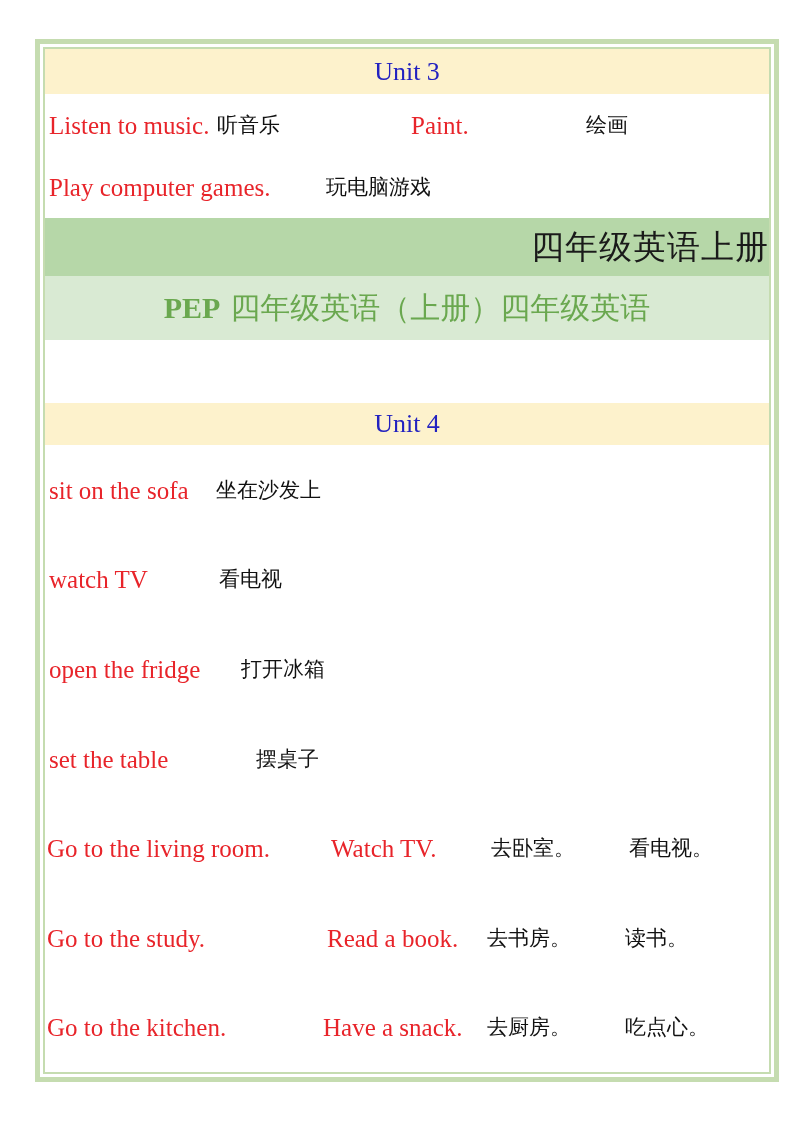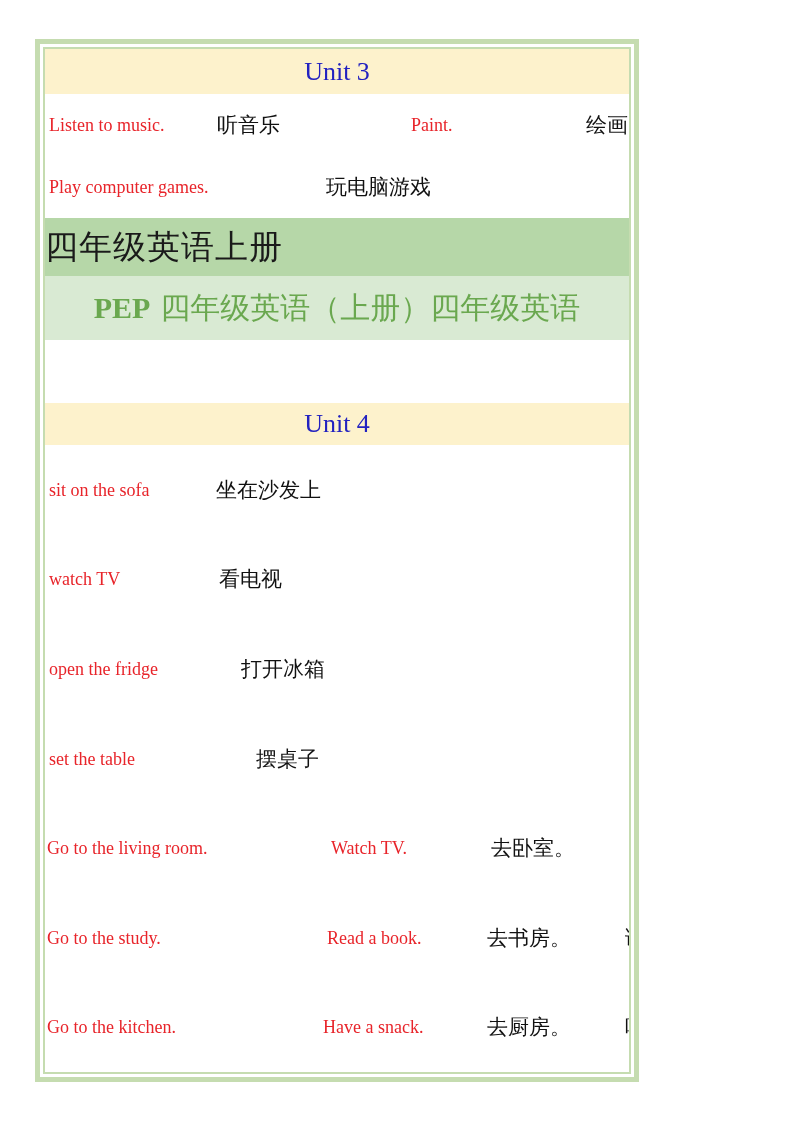--- a/index.html
+++ b/index.html
@@ -13,21 +13,21 @@
     --english-red:#e8242a;
     --chinese-black:#111111;
   }
   html,body{margin:0;padding:0;}
   body{
     width:793px;height:1122px;background:#ffffff;position:relative;
     font-family:"Liberation Serif","DejaVu Serif",serif;
     overflow:hidden;
   }
   .frame{
-    position:absolute;left:35px;top:39px;width:604px;height:1043px;
+    position:absolute;left:35px;top:39px;width:744px;height:1043px;
     box-sizing:border-box;border:5px solid var(--frame-border);
     padding:3px;background:#ffffff;
   }
   .frame-inner{
     box-sizing:border-box;width:100%;height:100%;
     border:2px solid var(--frame-border);
     display:flex;flex-direction:column;overflow:hidden;
   }
   .unit-header{
     background:var(--header-bg);
@@ -41,29 +41,29 @@
     font-family:"Liberation Serif","DejaVu Serif",serif;
   }
   .prow{position:relative;flex:0 0 auto;}
   .u3row{height:62px;}
   .prow span{
     position:absolute;top:50%;transform:translateY(-50%);
     white-space:nowrap;line-height:1;
   }
   .en{
     font-family:"Liberation Serif","DejaVu Serif",serif;
-    font-size:18px;color:var(--english-red);
+    font-size:25px;color:var(--english-red);
   }
   .zh{
     font-family:"DejaVu Sans","Liberation Sans",sans-serif;
     font-size:21px;color:var(--chinese-black);
   }
   .banner{
     height:58px;flex:0 0 auto;background:var(--banner-bg);
-    display:flex;align-items:center;justify-content:flex-start;
+    display:flex;align-items:center;justify-content:flex-end;
   }
   .banner-title{
     font-family:"DejaVu Sans","Liberation Sans",sans-serif;
     font-size:33px;color:var(--banner-text);letter-spacing:1px;
   }
   .subtitle-band{
     height:64px;flex:0 0 auto;background:var(--subtitle-bg);
     display:flex;align-items:center;justify-content:center;gap:10px;
   }
   .subtitle-prefix{

